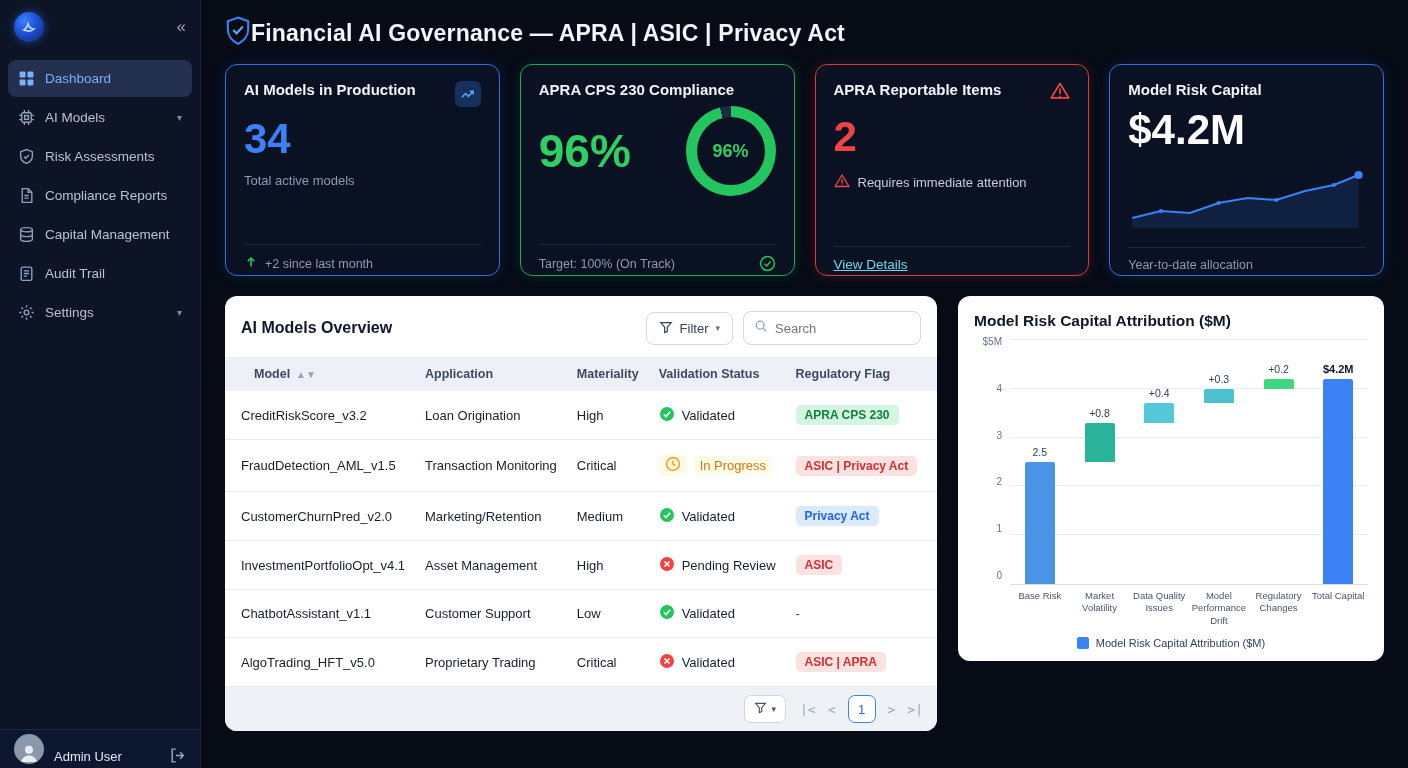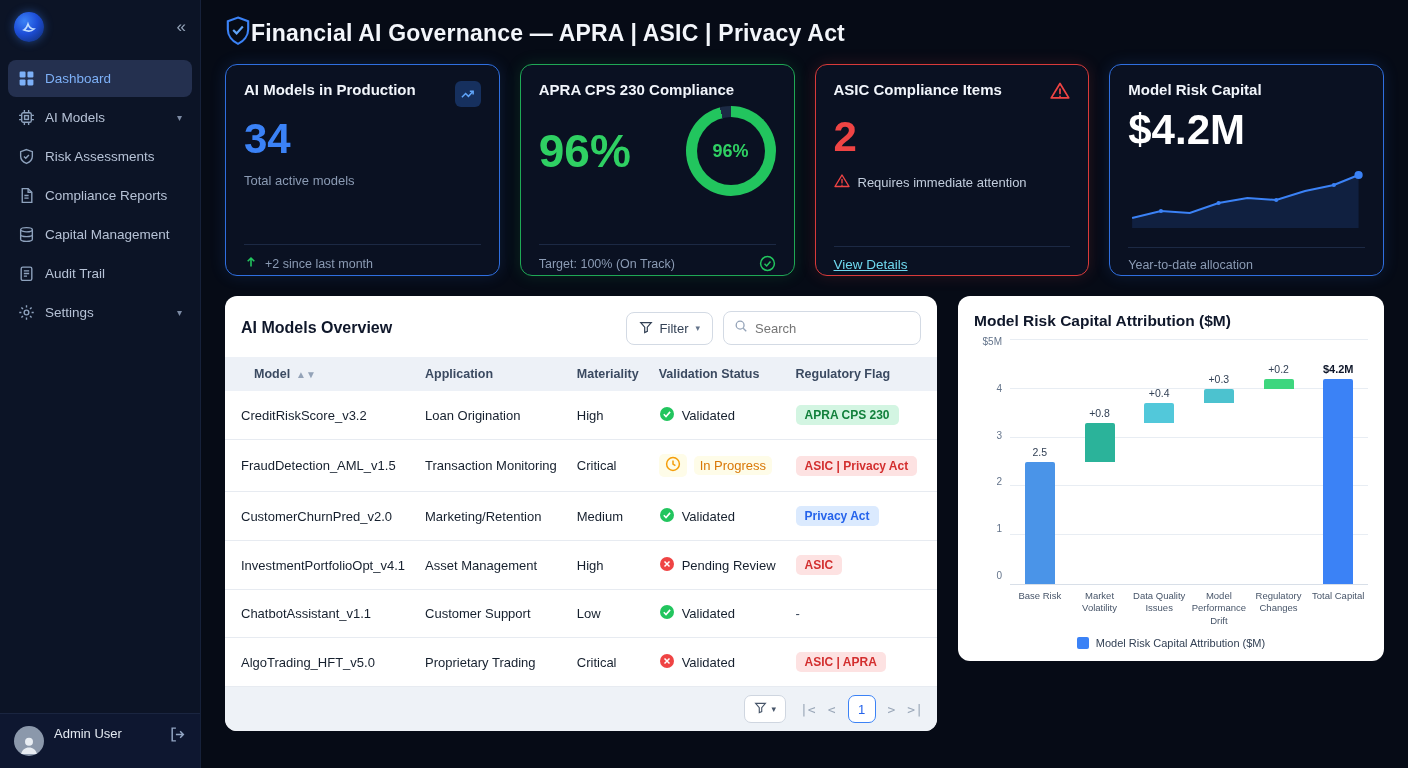--- a/index.html
+++ b/index.html
@@ -14,21 +14,21 @@
   .logo svg { width:16px; height:16px; }
   .collapse-btn { background:none; border:none; color:#94a3b8; font-size:17px; cursor:pointer; }
   nav { padding:8px 8px; display:flex; flex-direction:column; gap:2px; }
   .nav-item { display:flex; align-items:center; gap:10px; padding:10px 10px; border-radius:8px; color:#b6c2d6; font-size:13.5px; cursor:pointer; }
   .nav-item .nav-icon { width:17px; height:17px; display:flex; color:#8ea2bd; }
   .nav-item .nav-icon svg { width:17px; height:17px; }
   .nav-item.active { background:#243túl050; background:#24304f; color:#7db0f7; }
   .nav-item.active .nav-icon { color:#7db0f7; }
   .nav-item .chev { margin-left:auto; font-size:10px; color:#7c8aa3; }
   .sb-spacer { flex:1; }
-  .sb-user { border-top:1px solid #1a2540; padding:12px 14px; display:flex; align-items:flex-start; gap:10px; background:#0e1730; }
+  .sb-user { border-top:1px solid #1a2540; padding:4px 14px; display:flex; align-items:flex-end; gap:10px; background:#0e1730; }
   .avatar { width:30px; height:30px; border-radius:50%; background:#8b98ab; display:flex; align-items:flex-end; justify-content:center; overflow:hidden; }
   .avatar svg { width:22px; height:22px; }
   .sb-user-name { font-size:13px; color:#e2e8f0; flex:1; }
   .logout-btn { background:none; border:none; color:#93a6c4; cursor:pointer; display:flex; }
   .logout-btn svg { width:17px; height:17px; }
 
   
   .main { flex:1; padding:12px 24px 14px 24px; display:flex; flex-direction:column; }
   .page-header { display:flex; align-items:center; gap:0; padding:4px 0 14px 0; }
   .page-header svg { width:26px; height:30px; }
@@ -64,21 +64,21 @@
   .bottom { display:grid; grid-template-columns:1fr 426px; gap:21px; margin-top:20px; align-items:start; }
 
   
   .table-card { background:#ffffff; border-radius:12px; color:#0f172a; display:flex; flex-direction:column; overflow:hidden; }
   .tc-head { display:flex; align-items:center; justify-content:space-between; padding:15px 16px 12px 16px; }
   .tc-title { font-size:16px; font-weight:bold; color:#0f172a; }
   .tc-tools { display:flex; align-items:center; gap:10px; }
   .filter-btn { display:flex; align-items:center; gap:7px; border:1px solid #d3dae4; border-radius:8px; background:#fff; padding:7px 12px; font-size:13px; color:#334155; cursor:pointer; }
   .filter-btn svg { width:14px; height:14px; }
   .filter-btn .caret { font-size:9px; color:#64748b; }
-  .search-box { display:flex; align-items:center; gap:7px; border:1px solid #d3dae4; border-radius:8px; padding:7px 10px; width:198px; color:#94a3b8; }
+  .search-box { display:flex; align-items:center; gap:7px; border:1px solid #d3dae4; border-radius:8px; padding:7px 10px; width:178px; color:#94a3b8; }
   .search-box svg { width:14px; height:14px; }
   .search-box input { border:none; outline:none; font-size:13px; width:100%; color:#334155; font-family:"Liberation Sans",sans-serif; background:transparent; }
   table { width:100%; border-collapse:collapse; }
   thead th { background:#edf1f7; font-size:12.5px; font-weight:bold; color:#3b4a61; text-align:left; padding:10px 10px; white-space:nowrap; }
   thead th:first-child { padding-left:29px; }
   th .sort { color:#94a3b8; font-size:10px; margin-left:6px; }
   tbody td { font-size:13px; color:#16202e; padding:14px 10px; border-bottom:1px solid #e7ebf1; white-space:nowrap; }
   tbody td:first-child { padding-left:16px; }
   .status { display:inline-flex; align-items:center; gap:7px; }
   .status svg { width:16px; height:16px; }
@@ -263,21 +263,21 @@
           <svg viewBox="0 0 16 16" fill="none" stroke="#22c55e" stroke-width="1.4">
               <circle cx="8" cy="8" r="6.5"></circle>
               <path d="M5.2 8.3l2 2 3.6-4.2"></path>
             </svg>
         </span>
       </div>
     </div>
 
     <div class="kpi kpi-red">
       <div class="kpi-title-row">
-        <span class="kpi-title">ASIC Compliance Items</span>
+        <span class="kpi-title">APRA Reportable Items</span>
         <span class="kpi-corner-warn">
           <svg viewBox="0 0 16 16" fill="none" stroke="#ef4444" stroke-width="1.4" stroke-linejoin="round">
               <path d="M8 2l7 11.5H1z"></path>
               <path d="M8 6.5v3.4M8 12.2h.01" stroke-linecap="round"></path>
             </svg>
         </span>
       </div>
       <div class="kpi-value v-red">2</div>
       <div class="warn-line">
         <span>

